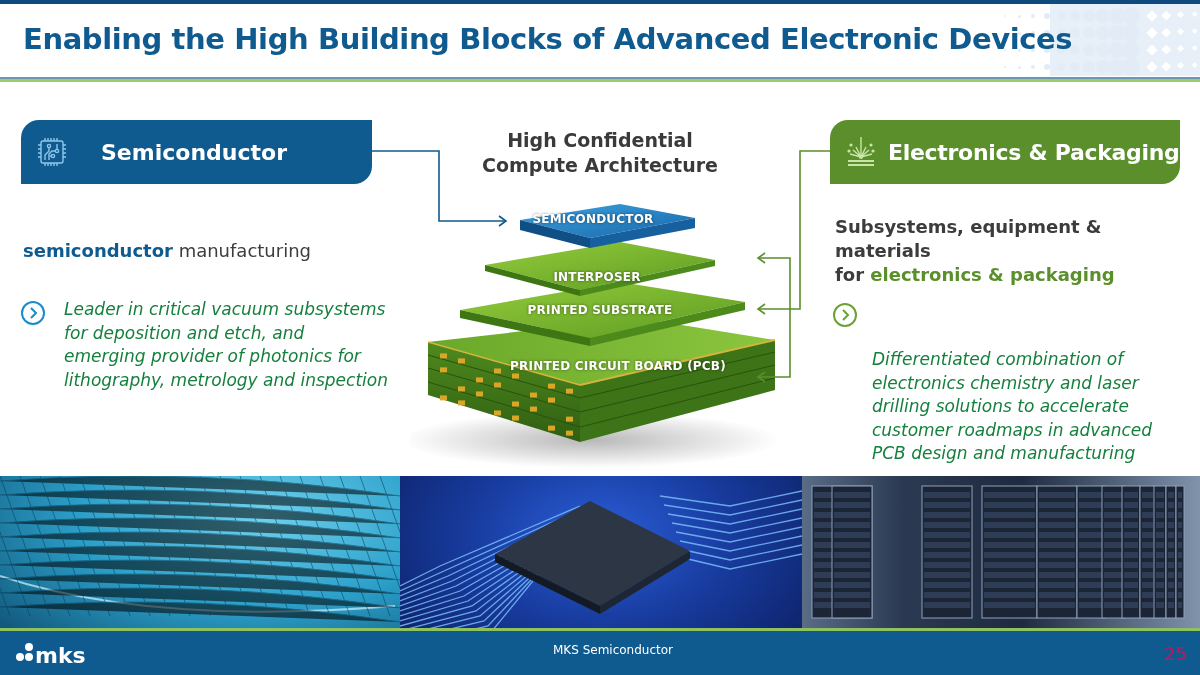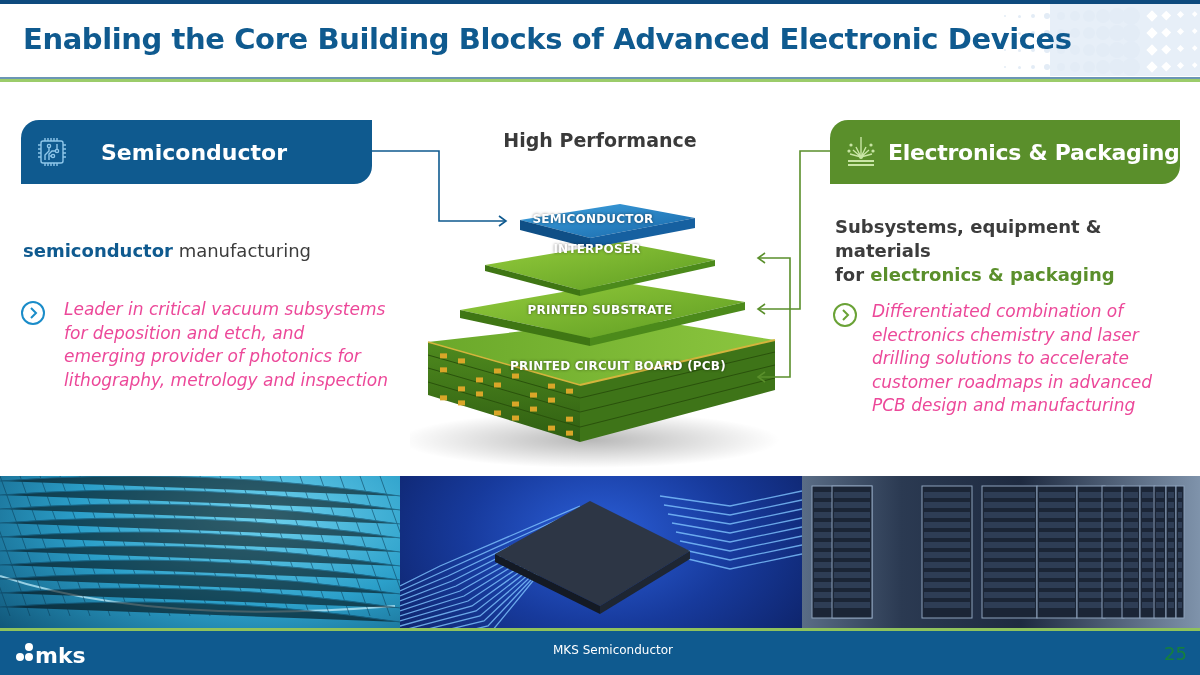--- a/index.html
+++ b/index.html
@@ -26,42 +26,42 @@
   .subhead { position: absolute; font-size: 18px; line-height: 24px; color: #3c3c3c; }
   .subhead b.blue { color: #0f5a8f; }
   .subhead b.green { color: #5a8f2b; }
   .sub-semi { left: 23px; top: 215px; width: 340px; }
   .sub-ep { left: 835px; top: 215px; width: 340px; font-weight: bold; }
 
   .bullet { position: absolute; display: flex; }
   .bullet-semi { left: 20px; top: 298px; width: 370px; }
   .bullet-ep { left: 832px; top: 300px; width: 350px; }
   .bullet .chev { flex: 0 0 auto; width: 26px; height: 26px; margin-top: 2px; }
-  .bullet-text { font-style: italic; font-size: 17px; line-height: 23.5px; color: #ec4899; }
+  .bullet-text { font-style: italic; font-size: 17px; line-height: 23.5px; color: #15803d; }
   .bullet-semi .bullet-text { margin-left: 18px; }
-  .bullet-ep .bullet-text { margin-left: 14px; }
+  .bullet-ep .bullet-text { margin-left: 14px; margin-top: 48px; }
 
   .center-title { position: absolute; left: 470px; top: 128px; width: 260px; text-align: center; font-weight: bold; font-size: 19px; line-height: 25px; color: #3a3a3a; }
 
   .stack { position: absolute; left: 410px; top: 190px; width: 380px; height: 280px; }
   .layer-label { position: absolute; color: #fff; font-weight: bold; font-size: 12px; letter-spacing: 0.2px; text-shadow: 0 0 3px rgba(0,0,0,0.5); white-space: nowrap; transform: translateX(-50%); }
 
   .connectors { position: absolute; left: 0; top: 0; width: 1200px; height: 675px; pointer-events: none; }
 
   .photo-strip { position: absolute; left: 0; top: 476px; width: 1200px; height: 152px; overflow: hidden; }
   .photo { position: absolute; top: 0; height: 152px; overflow: hidden; }
   .photo-wafer { left: 0; width: 400px; background: radial-gradient(ellipse 520px 260px at 260px 40px, #6fd2ee 0%, #2b9fc9 35%, #12597c 65%, #071a28 100%); }
   .photo-chip { left: 400px; width: 402px; background: radial-gradient(ellipse 300px 200px at 200px 60px, #2b5fd9 0%, #173a9c 45%, #0a1a55 100%); }
   .photo-server { left: 802px; width: 398px; background: linear-gradient(90deg, #5a6d86 0%, #2b3a52 25%, #1e2a40 55%, #7f93ab 100%); }
 
   .bottom-rule { position: absolute; left: 0; top: 628px; width: 1200px; height: 3px; background: #8fc25c; }
   .footer { position: absolute; left: 0; top: 631px; width: 1200px; height: 44px; background: #0f5a8f; }
   .footer-logo { position: absolute; left: 14px; top: 640px; }
   .footer-conf { position: absolute; left: 553px; top: 643px; font-size: 12px; color: #ffffff; }
-  .footer-page { position: absolute; left: 1164px; top: 643px; font-size: 18px; color: #15803d; }
+  .footer-page { position: absolute; left: 1164px; top: 643px; font-size: 18px; color: #be185d; }
 </style>
 </head>
 <body>
 
 <div class="top-bar"></div>
 <div class="header"></div>
 <div class="header-deco" id="deco">
   <div class="fade"></div>
 <div class="dot" style="width: 2px; height: 2px; left: 94px; top: 11px;"></div>
     <div class="dot" style="width: 2px; height: 2px; left: 94px; top: 28px;"></div>
@@ -113,21 +113,21 @@
     <div class="sparkle" style="width: 6.5px; height: 6.5px; left: 253px; top: 59px;"></div>
     <div class="sparkle" style="width: 5px; height: 5px; left: 268px; top: 8px;"></div>
     <div class="sparkle" style="width: 5px; height: 5px; left: 268px; top: 25px;"></div>
     <div class="sparkle" style="width: 5px; height: 5px; left: 268px; top: 42px;"></div>
     <div class="sparkle" style="width: 5px; height: 5px; left: 268px; top: 59px;"></div>
     <div class="sparkle" style="width: 3.5px; height: 3.5px; left: 283px; top: 8px;"></div>
     <div class="sparkle" style="width: 3.5px; height: 3.5px; left: 283px; top: 25px;"></div>
     <div class="sparkle" style="width: 3.5px; height: 3.5px; left: 283px; top: 42px;"></div>
     <div class="sparkle" style="width: 3.5px; height: 3.5px; left: 283px; top: 59px;"></div>
   </div>
-<div class="page-title">Enabling the Core Building Blocks of Advanced Electronic Devices</div>
+<div class="page-title">Enabling the High Building Blocks of Advanced Electronic Devices</div>
 <div class="header-rule-1"></div>
 <div class="header-rule-2"></div>
 
 <div class="pill pill-semi">
   <div class="icon-box">
     <svg width="30" height="32" viewBox="0 0 30 32" fill="none" stroke="#8fc7ea" stroke-width="1.4">
       <rect x="4" y="5" width="22" height="22" rx="2"></rect>
       <path d="M8 5V2M11 5V2M14 5V2M17 5V2M20 5V2M8 27v3M11 27v3M14 27v3M17 27v3M20 27v3M4 9H1M4 13H1M4 17H1M4 21H1M26 9h3M26 13h3M26 17h3M26 21h3"></path>
       <circle cx="12" cy="10" r="1.6"></circle>
         <circle cx="20" cy="15" r="1.6"></circle>
@@ -172,21 +172,22 @@
 </div>
 <div class="bullet bullet-ep">
   <svg class="chev" viewBox="0 0 26 26">
     <circle cx="13" cy="13" r="11" fill="none" stroke="#6aa236" stroke-width="2"></circle>
     <path d="M11 8l5 5-5 5" fill="none" stroke="#6aa236" stroke-width="2"></path>
   </svg>
   <div class="bullet-text">Differentiated combination of electronics chemistry and laser drilling solutions to accelerate customer roadmaps in advanced PCB design and manufacturing</div>
 </div>
 
 <div class="center-title">
-  <div>High Performance</div>
+  <div>High Confidential</div>
+  <div>Compute Architecture</div>
 </div>
 
 <div class="stack">
   <svg width="380" height="280" viewBox="0 0 380 280">
     <defs>
       <linearGradient id="pcbTop" x1="0" y1="0" x2="1" y2="0">
         <stop offset="0" stop-color="#6aa82a"></stop>
           <stop offset="1" stop-color="#8cc63f"></stop>
       </linearGradient>
       <linearGradient id="pcbSide" x1="0" y1="0" x2="0" y2="1">
@@ -253,21 +254,21 @@
       <polygon points="170,100 305,70 305,76 170,106" fill="#4c8a1b"></polygon>
     </g>
 
     <g>
       <polygon points="110,30 210,14 285,28 180,48" fill="url(#blueTop)"></polygon>
       <polygon points="110,30 180,48 180,58 110,40" fill="#0f4f86"></polygon>
       <polygon points="180,48 285,28 285,38 180,58" fill="#1660a0"></polygon>
     </g>
   </svg>
   <div class="layer-label" style="left:183px; top:22px;">SEMICONDUCTOR</div>
-  <div class="layer-label" style="left:187px; top:52px;">INTERPOSER</div>
+  <div class="layer-label" style="left:187px; top:80px;">INTERPOSER</div>
   <div class="layer-label" style="left:190px; top:113px;">PRINTED SUBSTRATE</div>
   <div class="layer-label" style="left:208px; top:169px;">PRINTED CIRCUIT BOARD (PCB)</div>
 </div>
 
 <svg class="connectors" viewBox="0 0 1200 675">
   <g fill="none" stroke="#0f5a8f" stroke-width="1.6">
     <path d="M372 151 H439 V221 H505"></path>
     <path d="M499 216 L506 221 L499 226"></path>
   </g>
   <g fill="none" stroke="#5a8f2b" stroke-width="1.6">

